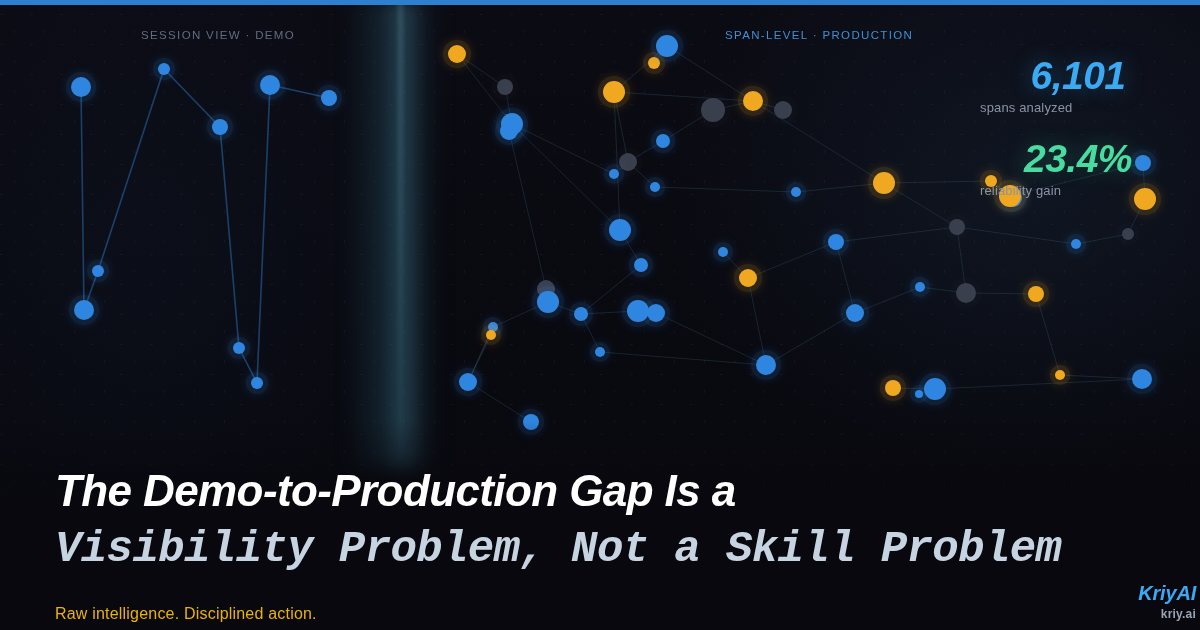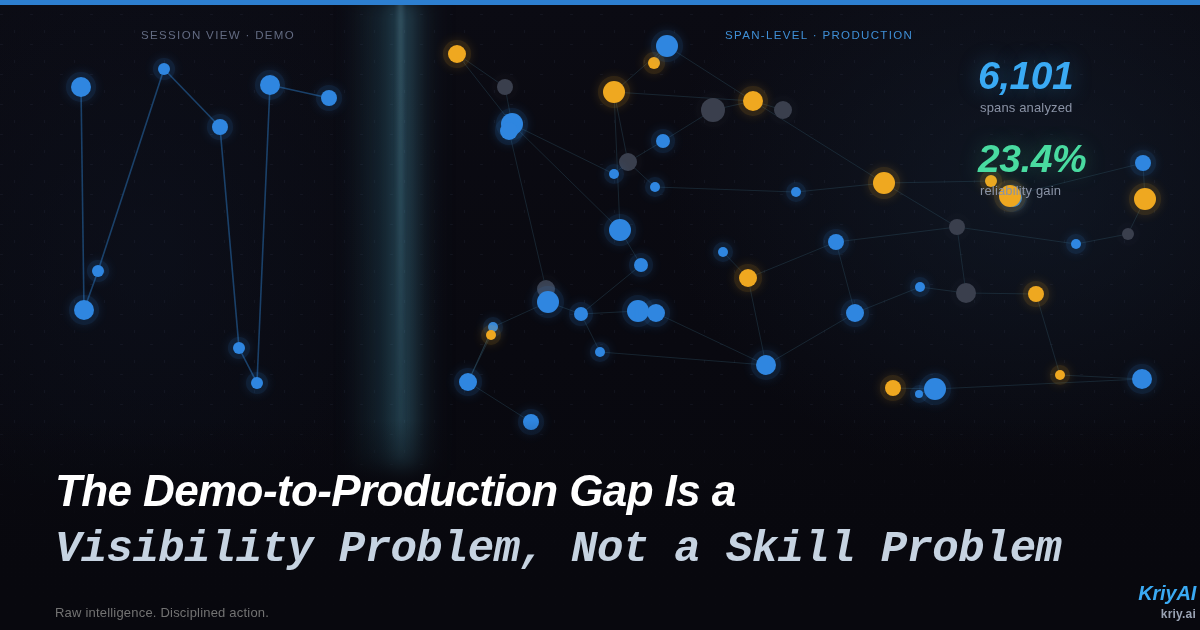--- a/index.html
+++ b/index.html
@@ -105,20 +105,21 @@
     top: 56px;
     width: 200px;
   }
   .stat-value {
     font-size: 39px;
     font-weight: 700;
     font-style: italic;
     letter-spacing: -0.5px;
     line-height: 1.0;
     margin: 0;
+    text-align: center;
   }
   .stat-value.blue  { color: #3aaaf4; text-shadow: 0 0 22px rgba(58,170,244,0.35); }
   .stat-value.green { color: #49dba0; text-shadow: 0 0 22px rgba(73,219,160,0.30); }
   .stat-label {
     font-size: 13px;
     color: #8a93a6;
     margin: 5px 0 0 2px;
     letter-spacing: 0.15px;
   }
   .stat-block-2 { margin-top: 24px; }
@@ -140,22 +141,22 @@
     white-space: nowrap;
   }
   .headline-line.l1 { color: #ffffff; }
   .headline-line.l2 { color: #c6d3e1; font-family: Liberation Mono, monospace; }
 
   
   .tagline {
     position: absolute;
     left: 55px;
     top: 605px;
-    font-size: 13px;
-    color: #737373;
+    font-size: 16px;
+    color: #eab308;
     letter-spacing: 0.2px;
   }
   .brand {
     position: absolute;
     right: 28px;
     top: 583px;
     text-align: right;
   }
   .brand-name {
     font-size: 20px;

